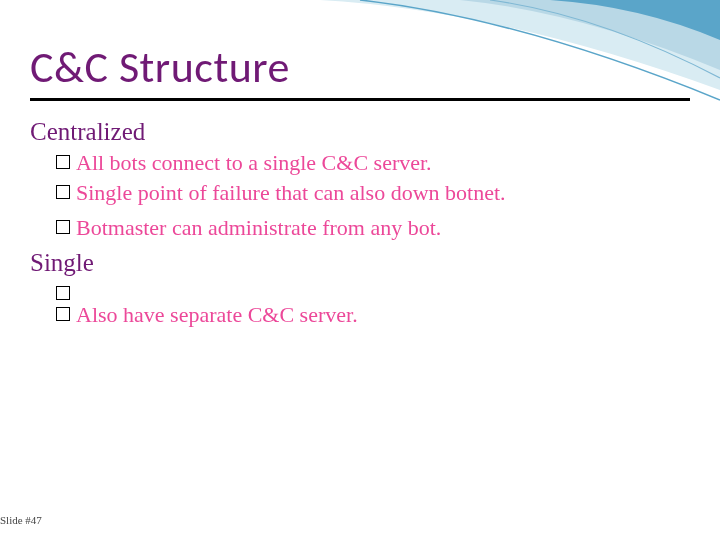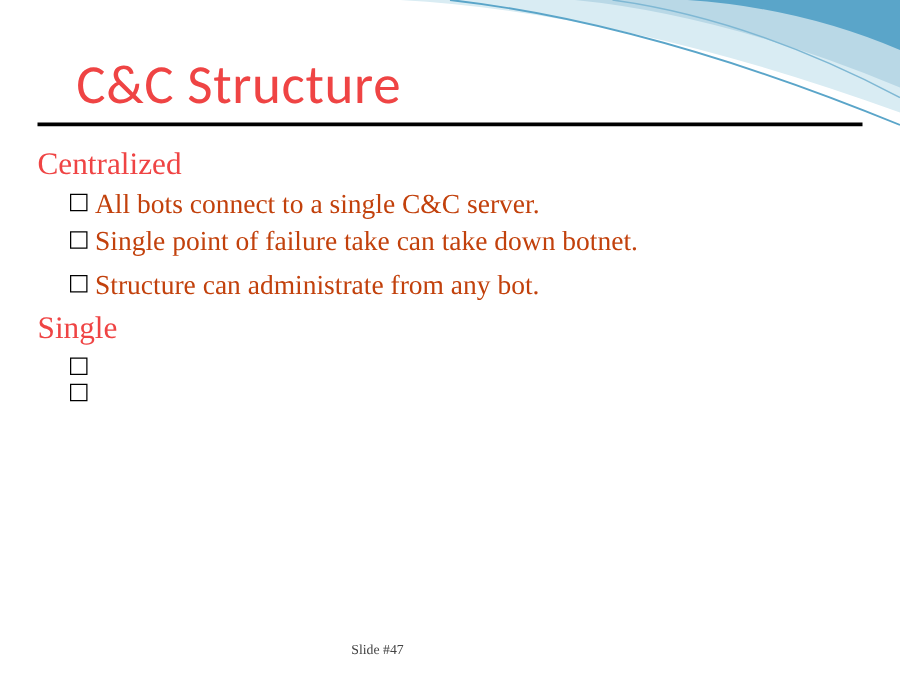--- a/index.html
+++ b/index.html
@@ -16,72 +16,70 @@
     position: absolute;
     top: 0;
     right: 0;
   }
   .title {
     position: absolute;
     top: 40px;
     left: 30px;
     font-family: Calibri, 'Segoe UI', sans-serif;
     font-size: 44px;
-    color: #ef4444;
+    color: #701a75;
     letter-spacing: 0.5px;
-    margin-left: 31px;
   }
   .title-rule {
     position: absolute;
     top: 98px;
     left: 30px;
     width: 660px;
     height: 0;
     border-top: 3px solid #000;
   }
   .content {
     position: absolute;
     top: 112px;
     left: 30px;
     width: 660px;
   }
   .section-head {
     font-family: Georgia, serif;
     font-size: 25px;
-    color: #ef4444;
+    color: #701a75;
     margin-top: 6px;
     margin-bottom: 2px;
   }
   .bullets {
     margin-left: 26px;
     margin-bottom: 6px;
   }
   .bullet-line {
     font-family: Georgia, serif;
     font-size: 22px;
-    color: #c2410c;
+    color: #ec4899;
     line-height: 1.35;
     display: flex;
     align-items: flex-start;
   }
   .bullet-box {
     display: inline-block;
     width: 12px;
     height: 12px;
     border: 1.5px solid #000;
     margin-right: 6px;
     margin-top: 7px;
     flex: 0 0 auto;
   }
   .footer {
     position: absolute;
     bottom: 14px;
     left: 0;
     width: 604px;
-    text-align: center;
     font-family: Georgia, serif;
     font-size: 11px;
     color: #444;
   }
 </style>
 </head>
 <body>
 
 <svg class="deco-top" width="400" height="120" viewBox="0 0 400 120">
   <path d="M 0 0 Q 180 10 400 90 L 400 0 Z" fill="#d9ecf3"></path>
@@ -97,36 +95,37 @@
 <div class="content">
 
   <div class="section-head">Centralized</div>
   <div class="bullets">
     <div class="bullet-line">
       <span class="bullet-box"></span>
       <span>All bots connect to a single C&amp;C server.</span>
     </div>
     <div class="bullet-line">
       <span class="bullet-box"></span>
-      <span>Single point of failure take can take down botnet.</span>
+      <span>Single point of failure that can also down botnet.</span>
     </div>
   </div>
 
   <div class="bullets">
     <div class="bullet-line">
       <span class="bullet-box"></span>
-      <span>Structure  can administrate from any bot.</span>
+      <span>Botmaster  can administrate from any bot.</span>
     </div>
   </div>
 
   <div class="section-head">Single</div>
   <div class="bullets">
     <div class="bullet-line">
       <span class="bullet-box"></span>
     </div>
     <div class="bullet-line">
       <span class="bullet-box"></span>
+      <span>Also have separate C&amp;C server.</span>
     </div>
   </div>
 
 </div>
 
 <div class="footer">Slide #47</div>
 
 </body></html>

